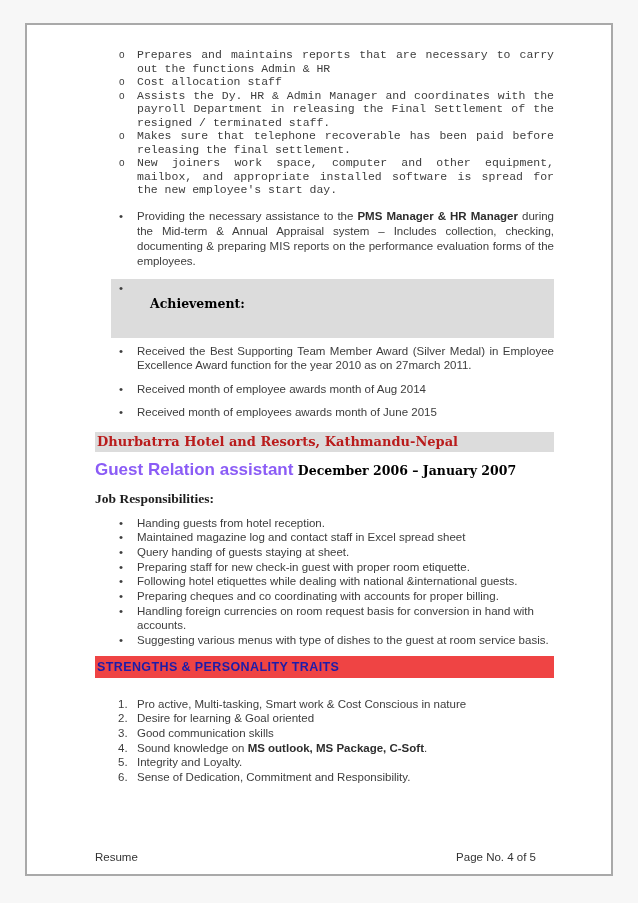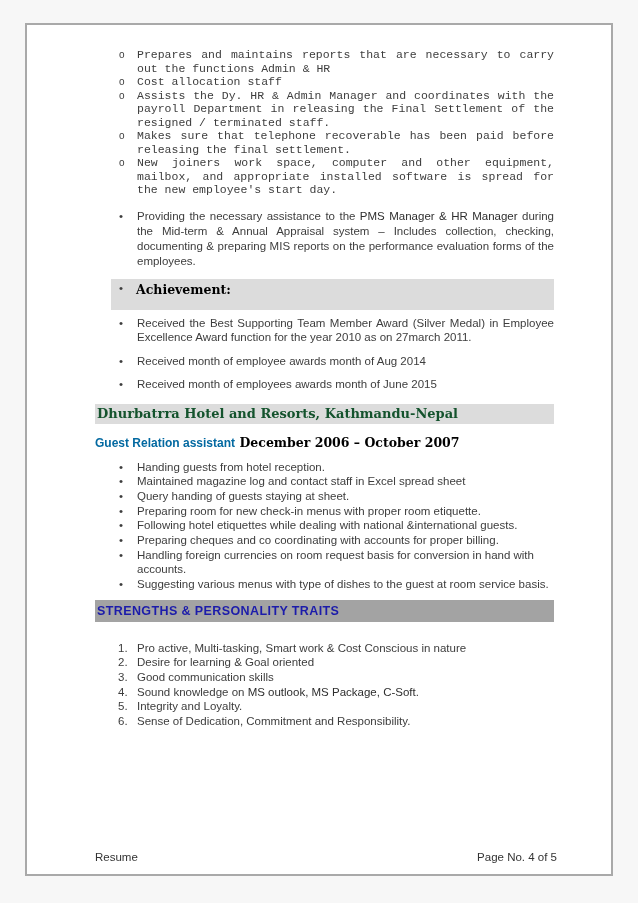--- a/index.html
+++ b/index.html
@@ -17,21 +17,21 @@
     height: 849px;
     background: #ffffff;
     border: 2px solid #a9a9a9;
     font-family: "Liberation Sans", sans-serif;
     color: #3d3d3d;
     box-sizing: content-box;
   }
   .content {
     padding: 23px 57px 0 68px;
   }
-  .b { font-weight: normal; color: #2e2e2e; }
+  .b { font-weight: bold; color: #2e2e2e; }
 
   
   .li { display: flex; font-size: 11.5px; }
   .marker {
     flex: 0 0 18px;
     margin-left: 24px;
     color: #3d3d3d;
   }
   .text { flex: 1; }
 
@@ -47,21 +47,21 @@
   
   .ach-block {
     display: flex;
     margin-top: 10px;
     margin-left: 16px;
     background: #dcdcdc;
     padding: 3px 0 13px 8px;
   }
   .ach-block .marker { flex: 0 0 17px; margin-left: 0; font-size: 11.5px; }
   .ach-heading {
-    margin: 0;
+    margin: 14px;
     font-family: "DejaVu Serif", serif;
     font-weight: bold;
     font-size: 12.5px;
     color: #000;
   }
 
   
   .award-list { margin-top: 6px; }
   .award-list .li { line-height: 14.5px; margin-bottom: 9px; }
   .award-list .li:last-child { margin-bottom: 0; }
@@ -69,28 +69,28 @@
 
   
   .employer-header {
     margin-top: 12px;
     background: #dcdcdc;
     padding: 2px 2px 2px 2px;
     font-family: "DejaVu Serif", serif;
     font-weight: bold;
     font-size: 13px;
     line-height: 16px;
-    color: #14532d;
+    color: #b91c1c;
   }
   .role-line { margin-top: 10px; line-height: 16px; }
   .role-sans {
     font-family: "Liberation Sans", sans-serif;
     font-weight: bold;
-    font-size: 12px;
-    color: #0369a1;
+    font-size: 17px;
+    color: #8b5cf6;
   }
   .role-dates {
     font-family: "DejaVu Serif", serif;
     font-weight: bold;
     font-size: 12.5px;
     color: #000;
   }
   .job-heading {
     margin: 12px 0 0 0;
     font-family: "Liberation Serif", serif;
@@ -100,39 +100,39 @@
     color: #1d1d1d;
   }
 
   
   .resp-list { margin-top: 9px; }
   .resp-list .li { line-height: 14.7px; }
 
   
   .strengths-header {
     margin-top: 8px;
-    background: #a3a3a3;
+    background: #ef4444;
     padding: 4px 2px 4px 2px;
     font-weight: bold;
     font-size: 12.5px;
     line-height: 14px;
     letter-spacing: 0.4px;
     color: #1c1caa;
   }
 
   
   .num-list { margin-top: 19px; }
   .num-list .li { line-height: 14.6px; }
   .num-list .marker { flex: 0 0 19px; margin-left: 23px; }
 
   .footer {
     position: absolute;
     bottom: 11px;
     left: 68px;
-    right: 54px;
+    right: 75px;
     display: flex;
     justify-content: space-between;
     font-size: 11.5px;
     color: #333;
   }
 </style>
 </head>
 <body>
 
 <div class="page">
@@ -191,44 +191,45 @@
         <div class="li">
           <span class="marker">•</span>
           <div class="text"><span>Received month of employees awards month of June 2015</span></div>
         </div>
       </div>
 
     <div class="employer-header">Dhurbatrra Hotel and Resorts, Kathmandu-Nepal</div>
 
     <div class="role-line">
       <span class="role-sans">Guest Relation assistant</span>
-      <span class="role-dates">December 2006 – October 2007</span>
+      <span class="role-dates">December 2006 – January 2007</span>
     </div>
 
+    <h3 class="job-heading">Job Responsibilities:</h3>
 
     <div class="resp-list">
 
         <div class="li">
           <span class="marker">•</span>
           <div class="text"><span>Handing guests from hotel reception.</span></div>
         </div>
 
         <div class="li">
           <span class="marker">•</span>
           <div class="text"><span>Maintained magazine log and contact staff in Excel spread sheet</span></div>
         </div>
 
         <div class="li">
           <span class="marker">•</span>
           <div class="text"><span>Query handing of guests staying at sheet.</span></div>
         </div>
 
         <div class="li">
           <span class="marker">•</span>
-          <div class="text"><span>Preparing room for new check-in menus with proper room etiquette.</span></div>
+          <div class="text"><span>Preparing staff for new check-in guest with proper room etiquette.</span></div>
         </div>
 
         <div class="li">
           <span class="marker">•</span>
           <div class="text"><span>Following hotel etiquettes while dealing with national &amp;international guests.</span></div>
         </div>
 
         <div class="li">
           <span class="marker">•</span>
           <div class="text"><span>Preparing cheques and co coordinating with accounts for proper billing.</span></div>

